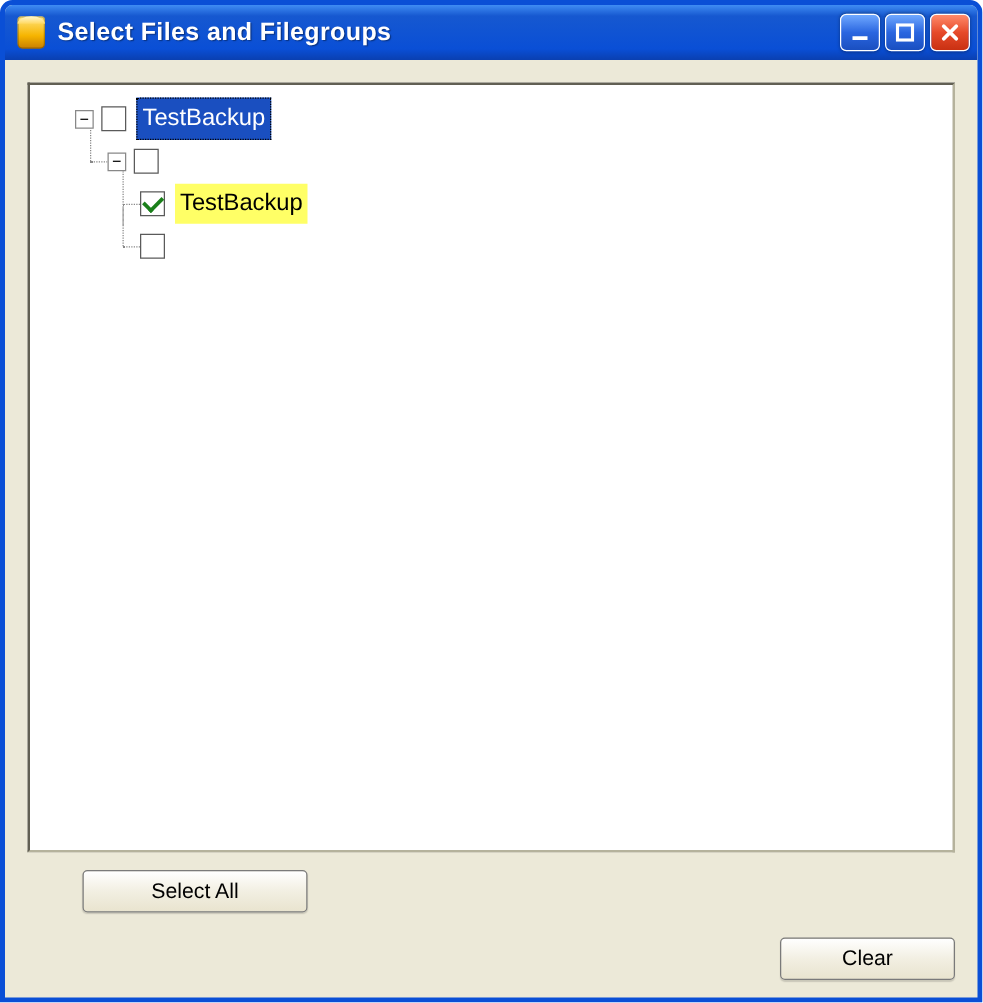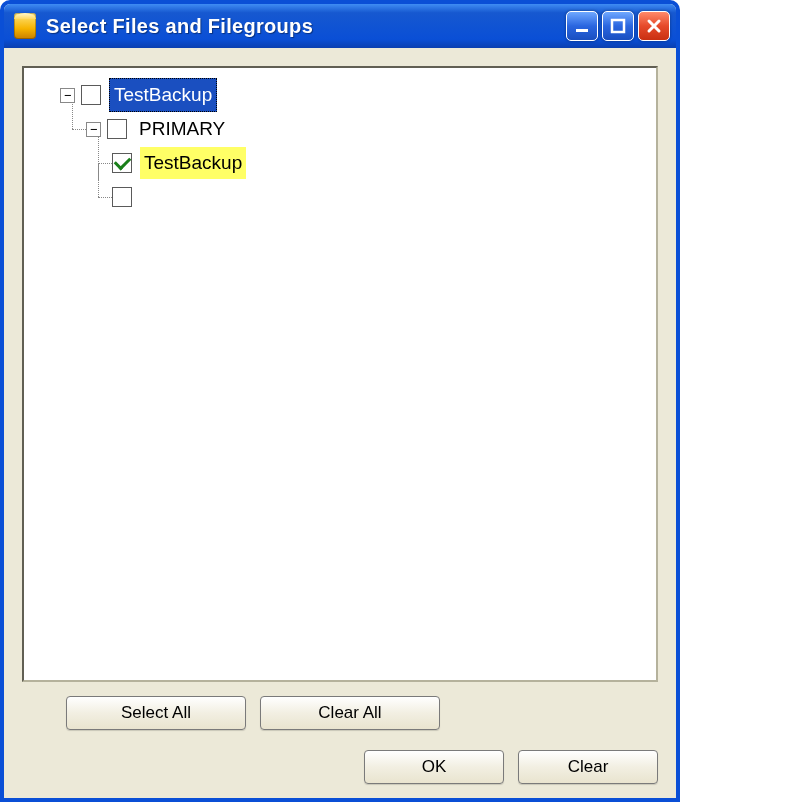--- a/index.html
+++ b/index.html
@@ -6,21 +6,21 @@
   body {
     margin: 0;
     padding: 0;
     font-family: Tahoma, Arial, sans-serif;
     background: #fff;
     width: 786px;
     height: 802px;
     overflow: hidden;
   }
   .window {
-    width: 680px;
+    width: 786px;
     height: 802px;
     border: 4px solid #0a4fd6;
     border-radius: 10px 10px 0 0;
     background: #ece9d8;
     display: flex;
     flex-direction: column;
     overflow: hidden;
   }
   .titlebar {
     height: 44px;
@@ -156,21 +156,21 @@
     background: #1a4fc0;
     color: #fff;
     border: 1px dotted #000;
     outline:none;
   }
   .highlighted {
     background: #ffff66;
   }
   .button-row {
     display: flex;
-    gap: 14px;
+    gap: 2px;
     margin-top: 14px;
     padding-left: 44px;
   }
   .button-row.right { justify-content: flex-end; margin-top: 20px; }
   .btn {
     min-width: 180px;
     height: 34px;
     background: linear-gradient(to bottom, #fff 0%, #f2efe2 50%, #e9e4cf 100%);
     border: 1px solid #7a7a7a;
     border-radius: 4px;
@@ -227,21 +227,20 @@
 
         <div class="tree-node">
           <div class="node-row">
             <span class="level-line-cell"></span>
             <span class="level-line-cell">
               <span class="vline" style="left:12px; top:-17px; height:34px;"></span>
               <span class="hline" style="left:12px; width:14px;"></span>
             </span>
             <span class="expander">−</span>
             <span class="chk"></span>
-            <span class="node-label">PRIMARY</span>
           </div>
 
           <div class="tree-node">
             <div class="node-row">
               <span class="level-line-cell"></span>
               <span class="level-line-cell"></span>
               <span class="level-line-cell">
                 <span class="vline" style="left:12px; top:-17px; height:51px;"></span>
                 <span class="hline" style="left:12px; width:14px;"></span>
               </span>
@@ -262,21 +261,19 @@
             </div>
           </div>
 
         </div>
       </div>
 
     </div>
 
     <div class="button-row">
       <button class="btn">Select All</button>
-      <button class="btn">Clear All</button>
     </div>
 
     <div class="button-row right">
-      <button class="btn small">OK</button>
       <button class="btn small">Clear</button>
     </div>
   </div>
 </div>
 
 </body></html>

